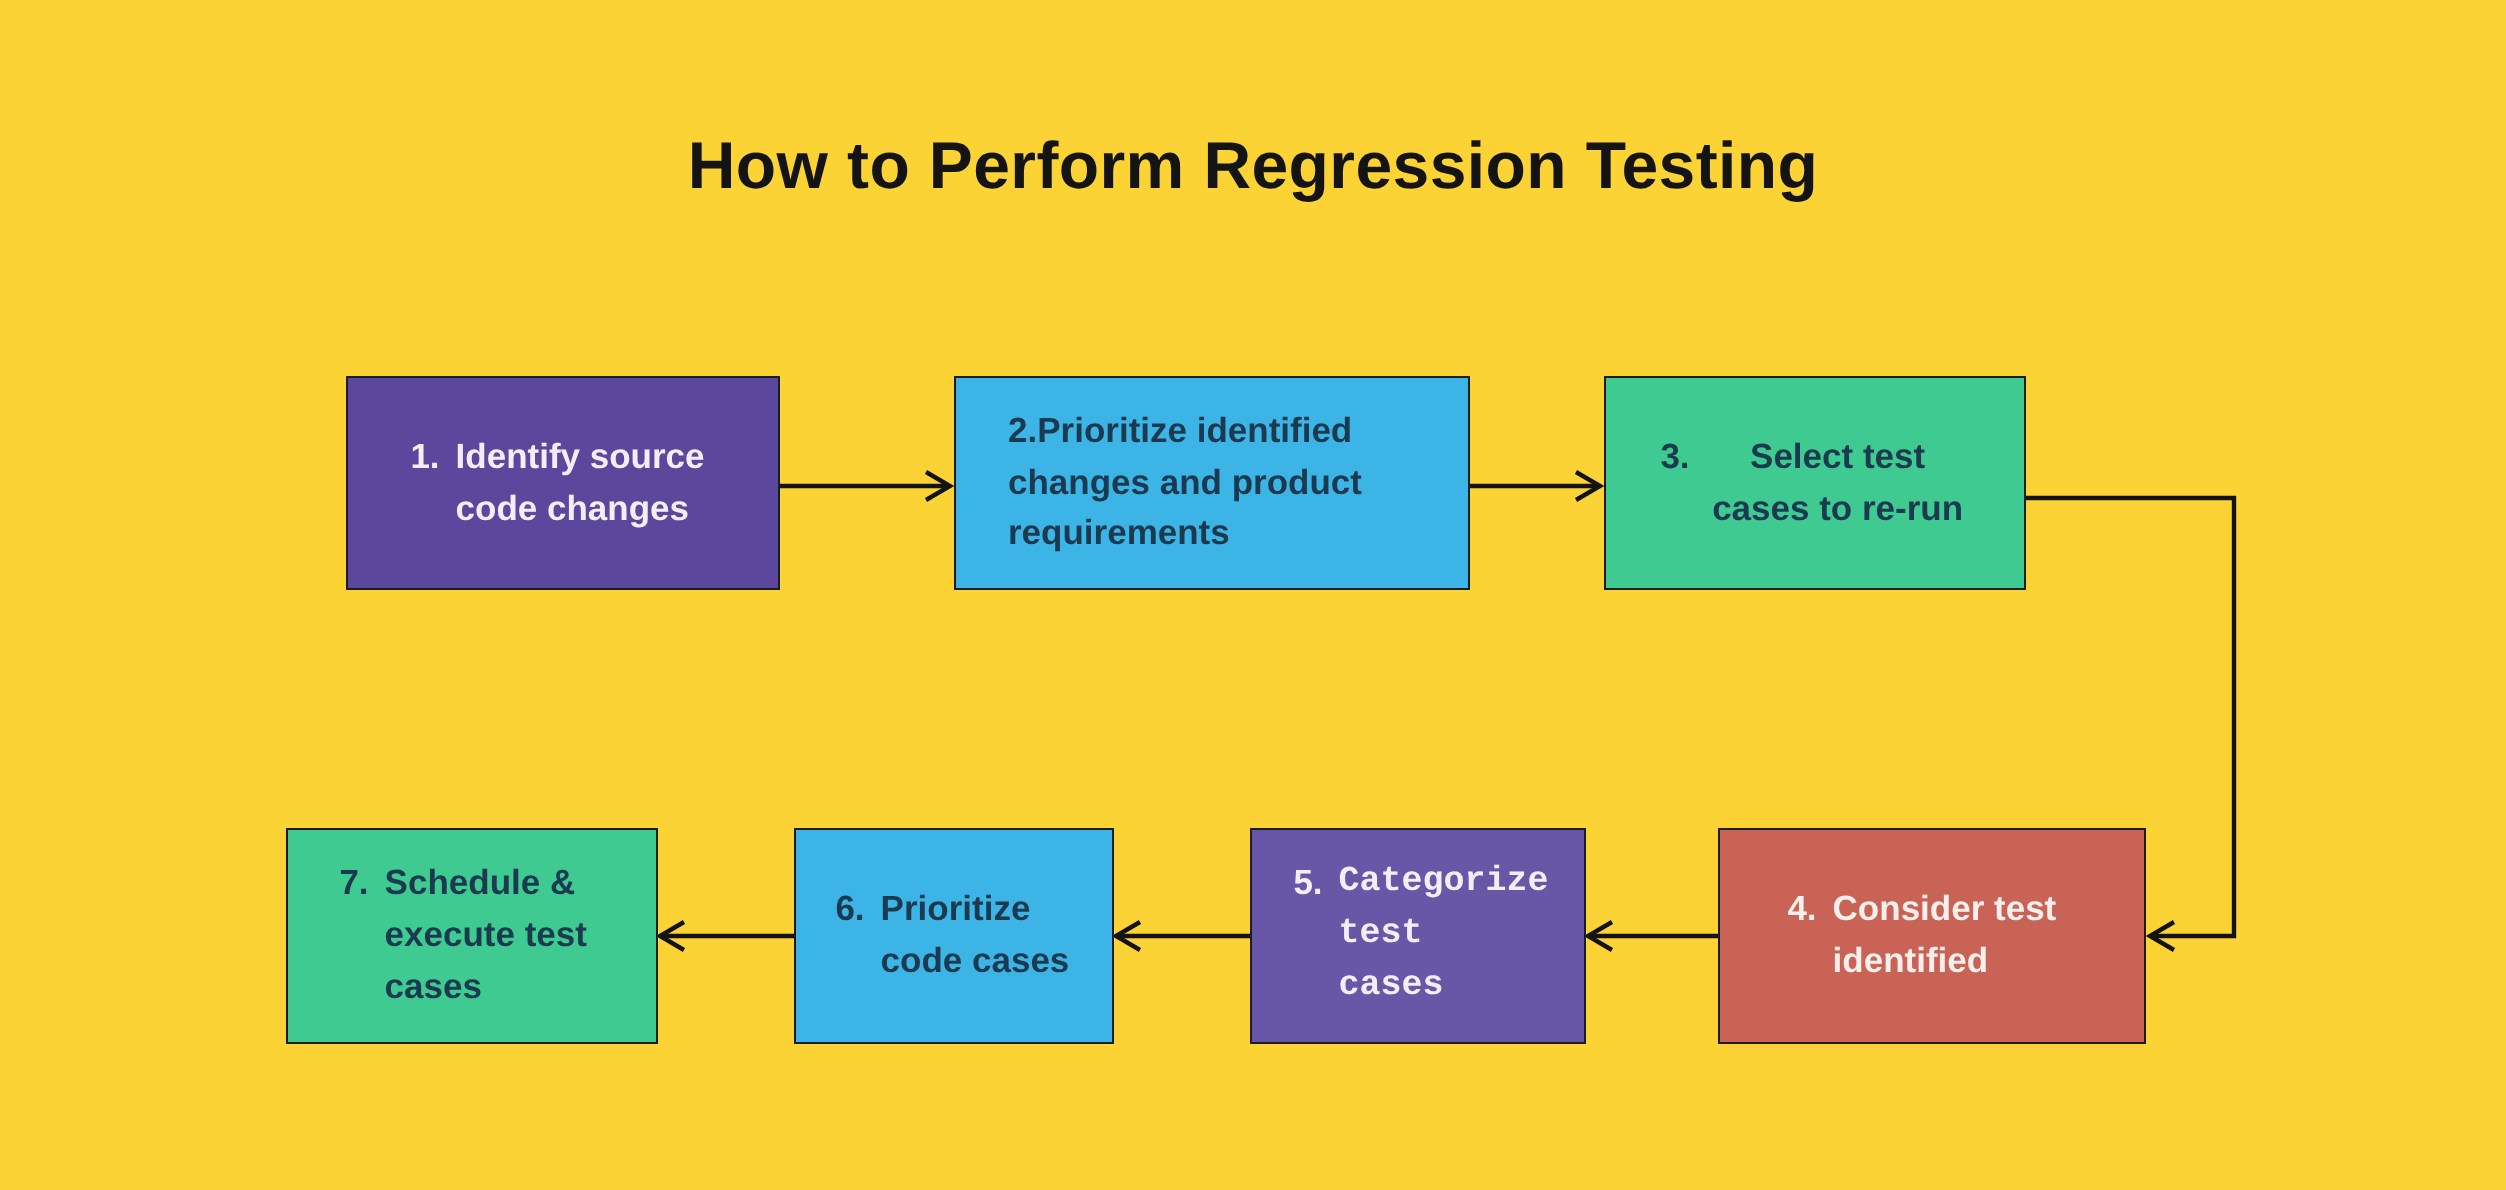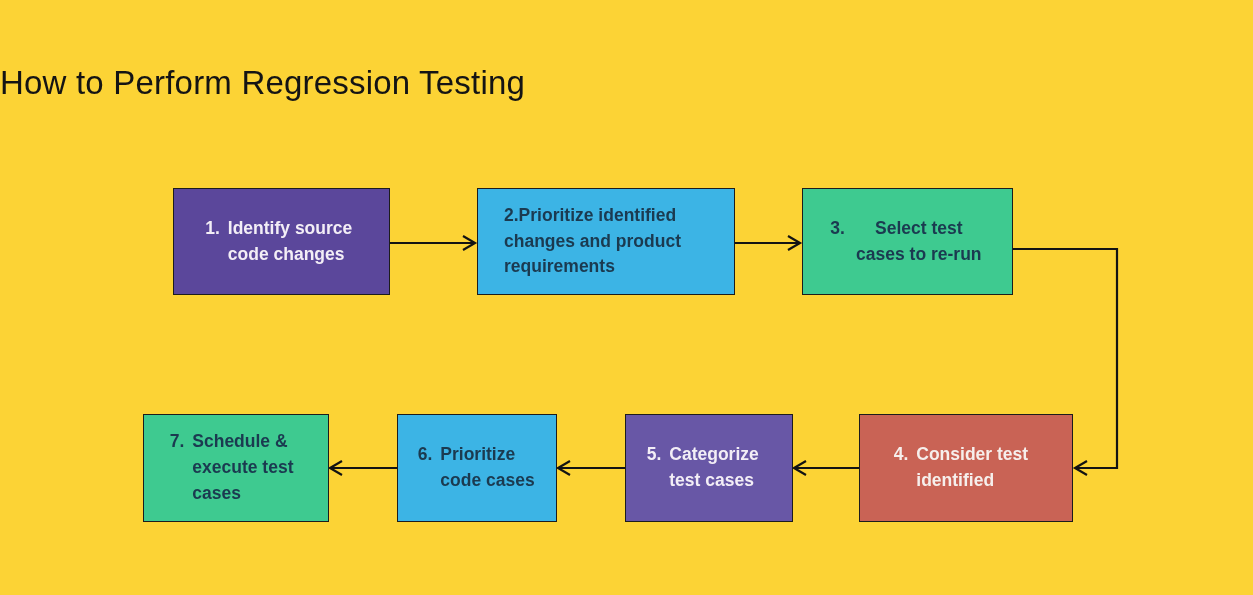--- a/index.html
+++ b/index.html
@@ -8,22 +8,23 @@
     width: 1253px;
     height: 595px;
     overflow: hidden;
     font-family: "Liberation Sans", sans-serif;
   }
   .title {
     position: absolute;
     top: 64px;
     left: 0;
     width: 100%;
+    text-align: center;
     font-size: 33px;
-    font-weight: 400;
+    font-weight: 700;
     letter-spacing: 0.2px;
   }
   .arrows {
     position: absolute;
     top: 0; left: 0;
     width: 1253px; height: 595px;
     pointer-events: none;
   }
   .arrows path {
     fill: none;
@@ -55,21 +56,21 @@
   
   .b4 { left: 859px; top: 414px; width: 214px; height: 108px; }
   .b5 { left: 625px; top: 414px; width: 168px; height: 108px; }
   .b6 { left: 397px; top: 414px; width: 160px; height: 108px; }
   .b7 { left: 143px; top: 414px; width: 186px; height: 108px; }
 
   
   .b1 .txt { max-width: 130px; }
   .b3 .txt { max-width: 132px; text-align: center; }
   .b4 .txt { max-width: 122px; }
-  .b5 .txt { max-width: 102px; }
+  .b5 .txt { max-width: 102px; font-family: Liberation Mono, monospace; }
   .b6 .txt { max-width: 96px; }
   .b7 .txt { max-width: 110px; }
 </style>
 </head>
 <body>
 
 <div class="canvas" style="background: rgb(252, 211, 53);">
 
   <div class="title" style="color: rgb(20, 20, 20);">How to Perform Regression Testing</div>
 

